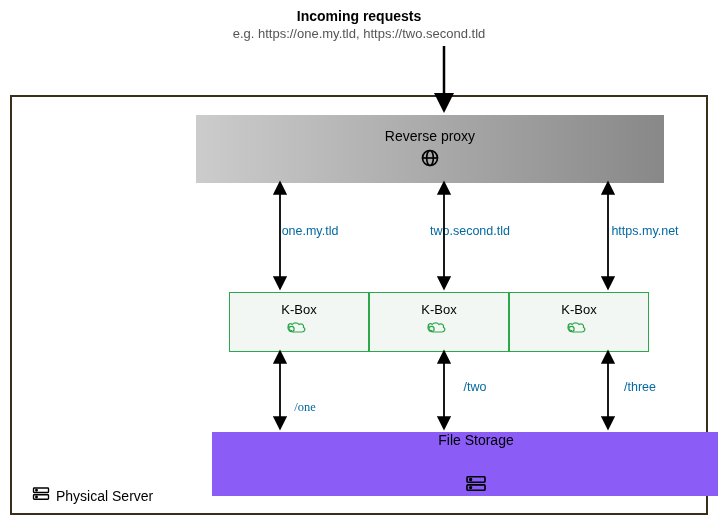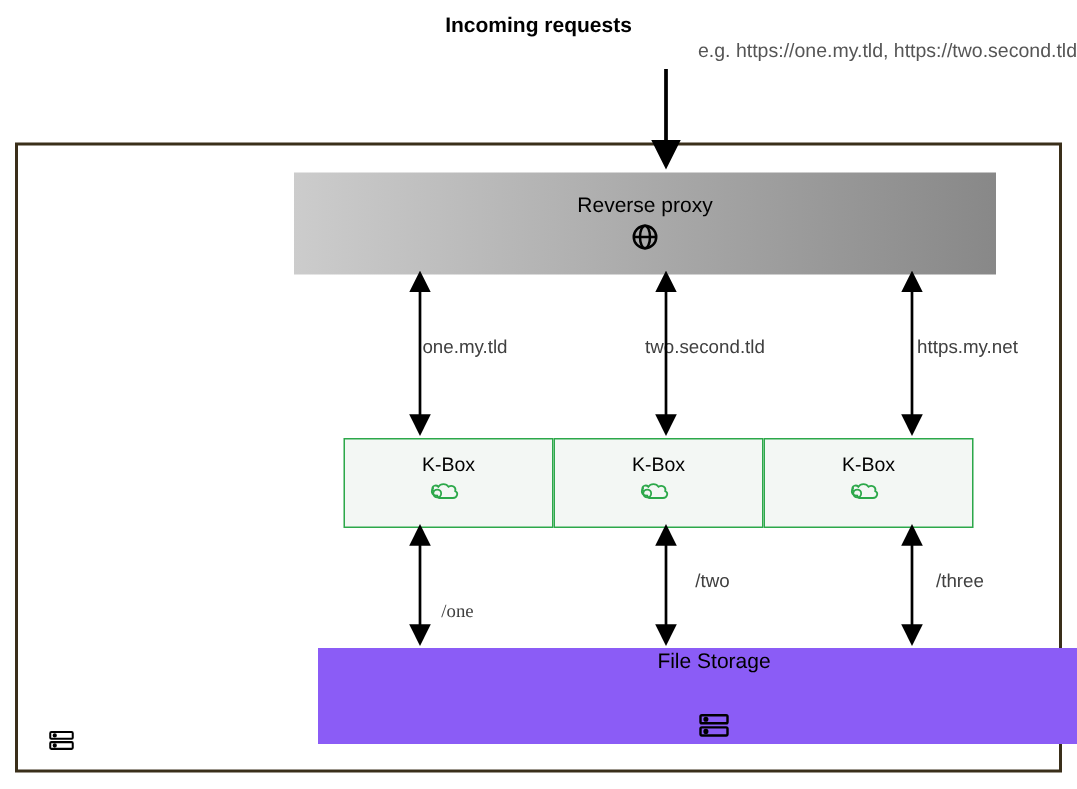--- a/index.html
+++ b/index.html
@@ -17,21 +17,21 @@
     top: 8px;
     left: 0; right: 0;
     text-align: center;
     font-size: 14px;
     font-weight: bold;
   }
   .incoming-sub {
     position: absolute;
     top: 26px;
     left: 0; right: 0;
-    text-align: right;
+    text-align: center;
     font-size: 13px;
     color: #555;
   }
   .server-box {
     position: absolute;
     left: 10px;
     top: 95px;
     width: 698px;
     height: 420px;
     border: 2px solid #3a2f1a;
@@ -92,21 +92,21 @@
     display: flex;
     flex-direction: column;
     align-items: center;
     justify-content: space-between;
     gap: 4px;
     font-size: 14px;
   }
   .arrow-label {
     position: absolute;
     font-size: 12.5px;
-    color: #404040;
+    color: #0369a1;
     text-align: center;
   }
   svg.overlay {
     position: absolute;
     left: 0; top: 0;
     width: 718px;
     height: 526px;
     pointer-events: none;
   }
   .icon { display: inline-block; }
@@ -177,20 +177,21 @@
 
   <div class="server-label">
     <span class="icon">
       <svg width="18" height="16" viewBox="0 0 24 20" fill="none" stroke="#000" stroke-width="1.8">
         <rect x="2" y="2" width="20" height="6" rx="1"></rect>
         <rect x="2" y="11" width="20" height="6" rx="1"></rect>
         <circle cx="6" cy="5" r="1" fill="#000"></circle>
         <circle cx="6" cy="14" r="1" fill="#000"></circle>
       </svg>
     </span>
+    <span>Physical Server</span>
   </div>
 
 </div>
 
 <div class="arrow-label" style="left:270px; top:224px; width:80px;">one.my.tld</div>
 <div class="arrow-label" style="left:420px; top:224px; width:100px;">two.second.tld</div>
 <div class="arrow-label" style="left:600px; top:224px; width:90px;">https.my.net</div>
 
 <div class="arrow-label" style="left:280px; top:400px; width:50px;font-family:Liberation Serif, serif;">/one</div>
 <div class="arrow-label" style="left:450px; top:380px; width:50px;">/two</div>

